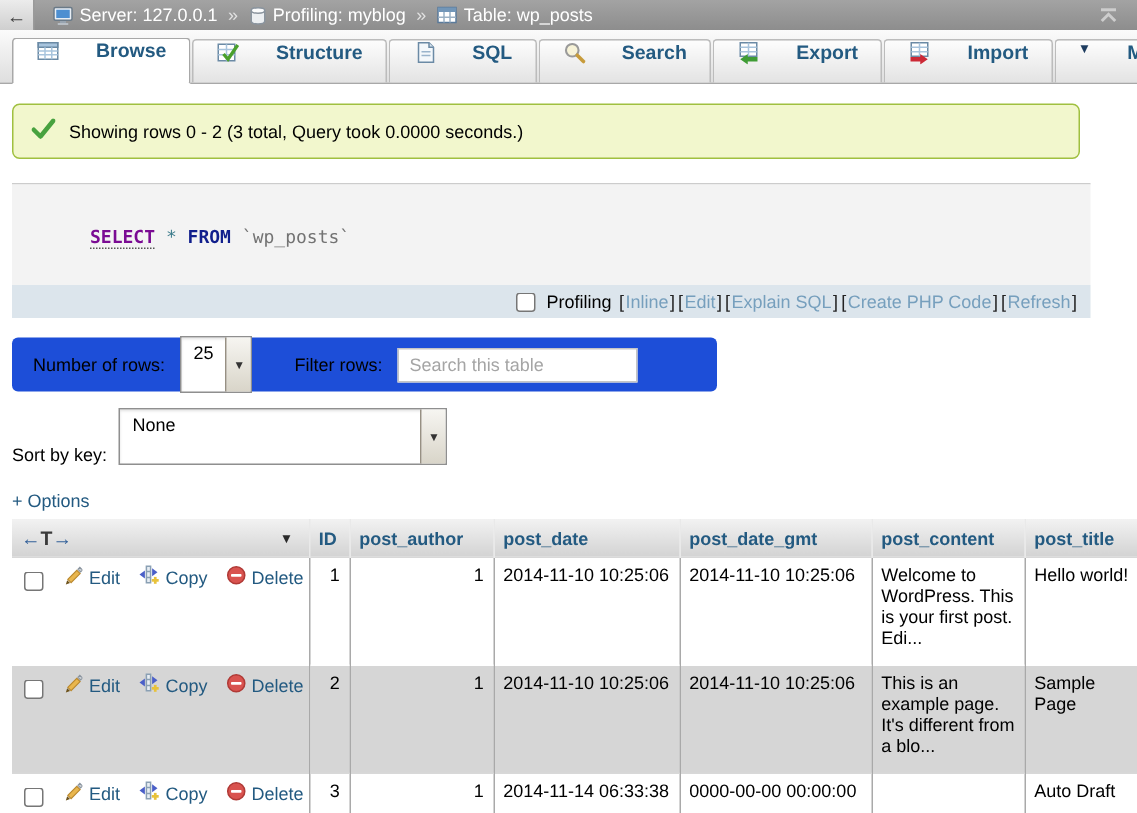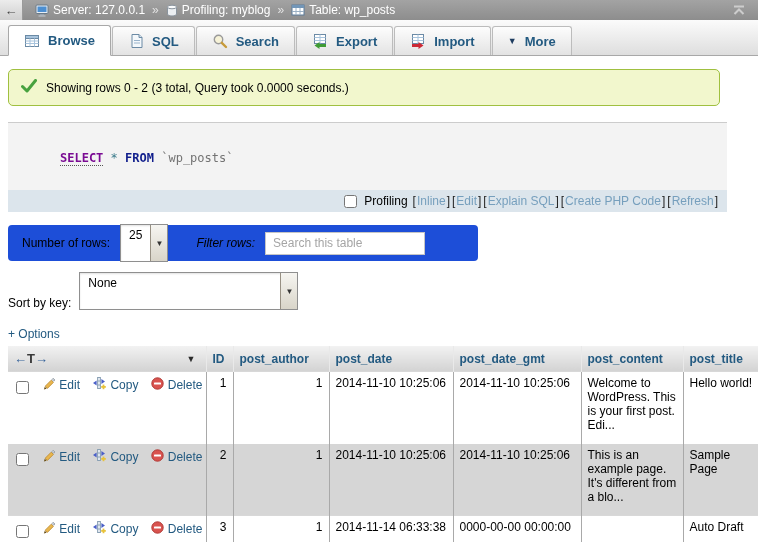--- a/index.html
+++ b/index.html
@@ -13,21 +13,21 @@
     color:#444; display:flex; align-items:center; justify-content:center;
     font-size:13px; border-right:1px solid #9a9a9a; cursor:pointer; }
   .crumbs { display:flex; align-items:flex-end; gap:5px; margin-left:12px; }
   .crumbs .sep { color:#e2e2e2; margin:0 2px; }
   .crumb { display:flex; align-items:center; gap:4px; cursor:pointer; }
   .topbar .right { margin-left:auto; margin-right:12px; cursor:pointer; display:flex; }
 
   
   .tabbar { height:36px; background:linear-gradient(#fbfbfb,#dedede);
     border-bottom:1px solid #a8a8a8; display:flex; align-items:flex-end; padding-left:8px; }
-  .tab { display:flex; align-items:center; gap:8px; padding:0 15px; height:29px;
+  .tab { display:flex; gap:24px; padding:0 15px; height:29px;
     margin-right:1px; border:1px solid #bcbcbc; border-bottom:none;
     border-radius:3px 3px 0 0; background:linear-gradient(#fdfdfd,#e3e3e3);
     color:#235a81; font-weight:bold; font-size:13px; cursor:pointer; white-space:nowrap; }
   .tab.active { background:#fff; border-color:#a8a8a8; height:31px;
     margin-bottom:-1px; border-bottom:1px solid #fff; }
   .more-arrow { font-size:9px; color:#1e3c5f; }
 
   
   .msg { margin:13px 38px 0 8px; background:#f2f7cd; border:1px solid #a0c040;
     border-radius:5px; padding:9px 12px; display:flex; align-items:center; gap:9px; }
@@ -50,21 +50,21 @@
   .rowsbar { margin:13px 0 0 8px; width:470px; height:36px; background:#1d4ed8;
     border-radius:4px; display:flex; align-items:center; padding:0 14px; }
   .rowsbar .lbl { margin-right:10px; }
   .pma-select { display:inline-flex; align-items:stretch; height:38px;
     border:1px solid #8f8f8f; background:#fff; cursor:pointer;
     box-shadow:inset 0 1px 2px rgba(0,0,0,.12); }
   .sel-val { padding:3px 8px 0 8px; font-size:12px; white-space:nowrap; }
   .sel-btn { width:17px; display:flex; align-items:center; justify-content:center;
     background:linear-gradient(#f6f5f1,#d9d5c9); border-left:1px solid #979083;
     font-size:8px; color:#333; }
-  .filter-lbl { margin:0 10px 0 28px;font-style:italic; }
+  .filter-lbl { margin:0 10px 0 28px; }
   .filter-input { width:160px; height:23px; border:1px solid #c5c5c5; padding:2px 7px;
     font-size:12px; font-family:"Liberation Sans", sans-serif; color:#333; }
   .filter-input::placeholder { color:#a5a5a5; }
   .sortrow { margin:11px 0 0 8px; display:flex; align-items:flex-end; }
   .sortrow .lbl { margin-right:8px; }
   .options-link { display:inline-block; margin:17px 0 0 8px; color:#235a81;
     text-decoration:none; cursor:pointer; }
 
   
   table.results { border-collapse:collapse; table-layout:fixed; width:755px;
@@ -154,20 +154,32 @@
           <line x1="1.5" y1="10.5" x2="14.5" y2="10.5" stroke="#a8c4dd"></line>
           <line x1="6" y1="5.5" x2="6" y2="13.5" stroke="#a8c4dd"></line>
           <line x1="10.5" y1="5.5" x2="10.5" y2="13.5" stroke="#a8c4dd"></line>
         </svg>
     </span>
       <span>Browse</span>
   </div>
   <div class="tab">
     <span class="ticon">
       <svg width="16" height="16">
+          <rect x="1.5" y="2.5" width="11" height="11" fill="#fff" stroke="#6b8aa5"></rect>
+          <line x1="1.5" y1="6" x2="12.5" y2="6" stroke="#a8c4dd"></line>
+          <line x1="1.5" y1="9.5" x2="12.5" y2="9.5" stroke="#a8c4dd"></line>
+          <line x1="7" y1="2.5" x2="7" y2="13.5" stroke="#a8c4dd"></line>
+          <polyline points="5,9 8,12.5 14.5,3" fill="none" stroke="#4aa02c" stroke-width="2.2"></polyline>
+        </svg>
+    </span>
+      <span>Structure</span>
+  </div>
+  <div class="tab">
+    <span class="ticon">
+      <svg width="16" height="16">
           <path d="M4 1.5 h7 l3 3 v10 h-10 z" fill="#f4f8fb" stroke="#6b8aa5"></path>
           <path d="M11 1.5 v3 h3" fill="#d8e4ee" stroke="#6b8aa5"></path>
           <line x1="6" y1="7.5" x2="12" y2="7.5" stroke="#9ab4cc"></line>
           <line x1="6" y1="10" x2="12" y2="10" stroke="#9ab4cc"></line>
         </svg>
     </span>
       <span>SQL</span>
   </div>
   <div class="tab">
     <span class="ticon">

